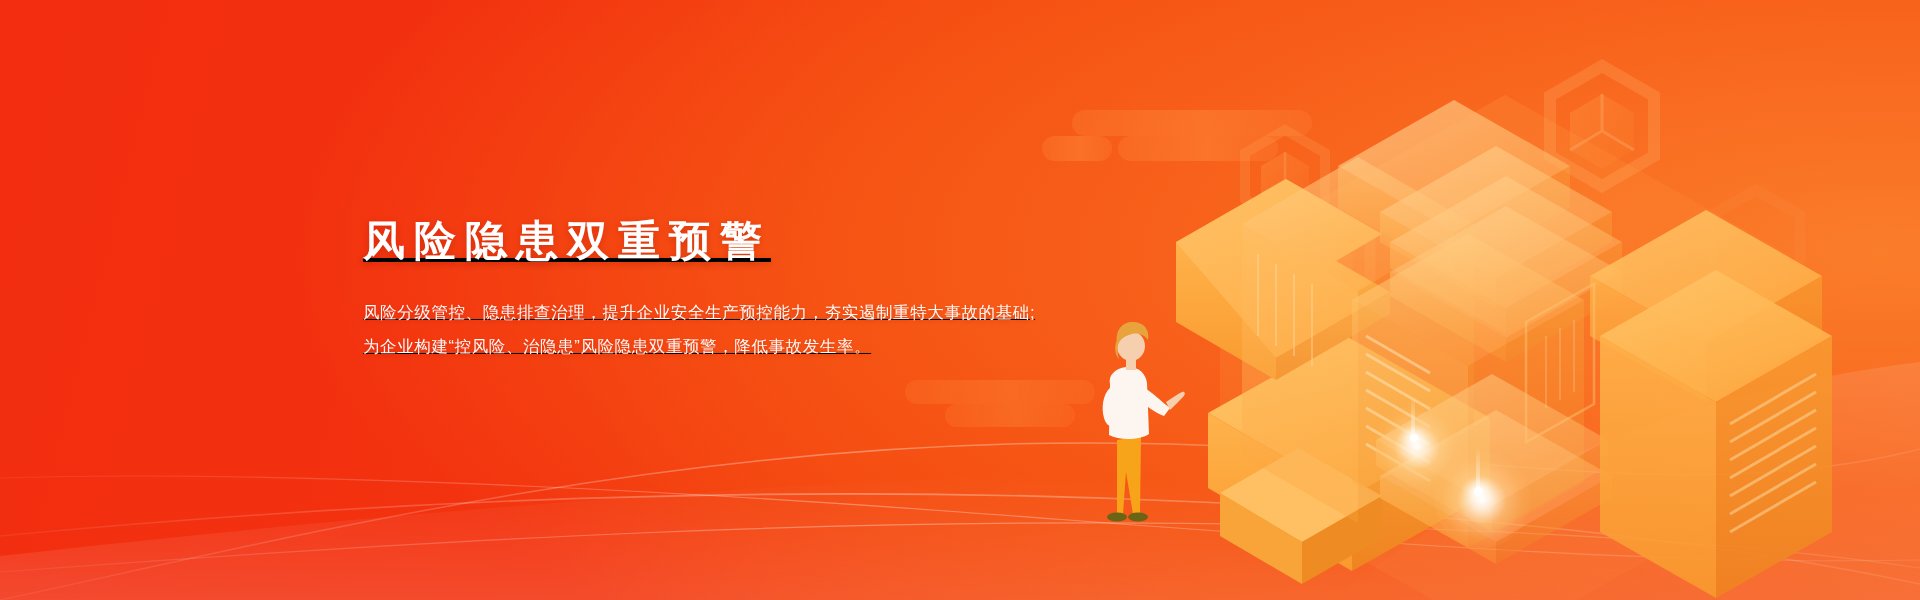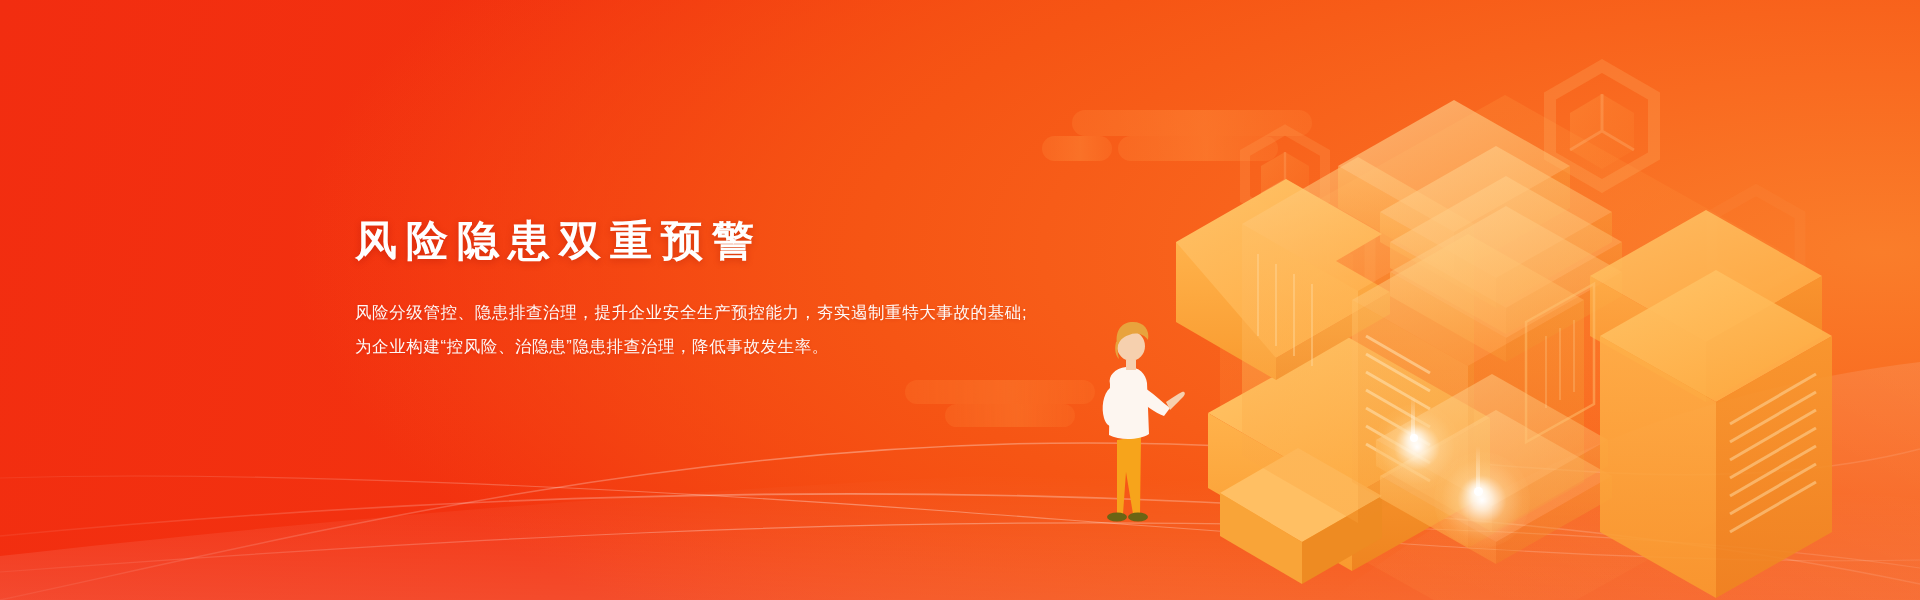--- a/index.html
+++ b/index.html
@@ -19,23 +19,24 @@
       radial-gradient(115% 135% at 98% 42%, #FA7D2A 0%, #F96A20 22%, #F65514 46%, rgba(242,45,18,0) 72%),
       linear-gradient(104deg, #F22D10 0%, #F3330F 34%, #F4440F 58%, #F75C15 78%, #F97423 100%);
   }
 
   
   .bg-layer { position:absolute; inset:0; pointer-events:none; }
 
   
   .copy {
     position:absolute;
-    left:355px;
+    left:363px;
     top:218px;
     width:820px;
+    text-decoration:underline;
   }
   .title {
     font-size:42px;
     font-weight:bold;
     color:#FFFFFF;
     letter-spacing:9px;
     line-height:1.1;
     text-shadow:0 2px 7px rgba(150,12,0,.30);
     white-space:nowrap;
   }
@@ -171,21 +172,21 @@
         <path d="M0,600 C280,540 620,454 1010,444 C1290,437 1480,470 1640,474 C1780,478 1870,462 1920,449" stroke-width="1.5"></path>
         <path d="M0,478 C240,470 620,487 960,512 C1300,537 1640,566 1920,560" stroke-width="1.1"></path>
       </g>
     </svg>
   </div>
 
   <div class="copy">
     <div class="title">风险隐患双重预警</div>
     <div class="subtitle">
       <div>风险分级管控、隐患排查治理，提升企业安全生产预控能力，夯实遏制重特大事故的基础;</div>
-      <div>为企业构建“控风险、治隐患”隐患排查治理，降低事故发生率。</div>
+      <div>为企业构建“控风险、治隐患”风险隐患双重预警，降低事故发生率。</div>
     </div>
   </div>
 
   <div class="art">
     <svg width="830" height="564" viewBox="0 0 830 564">
       <defs>
         <linearGradient id="topFace" x1="0" y1="0" x2="0.7" y2="1">
           <stop offset="0%" stop-color="#FFC66B"></stop>
           <stop offset="100%" stop-color="#FFAE44"></stop>
         </linearGradient>

